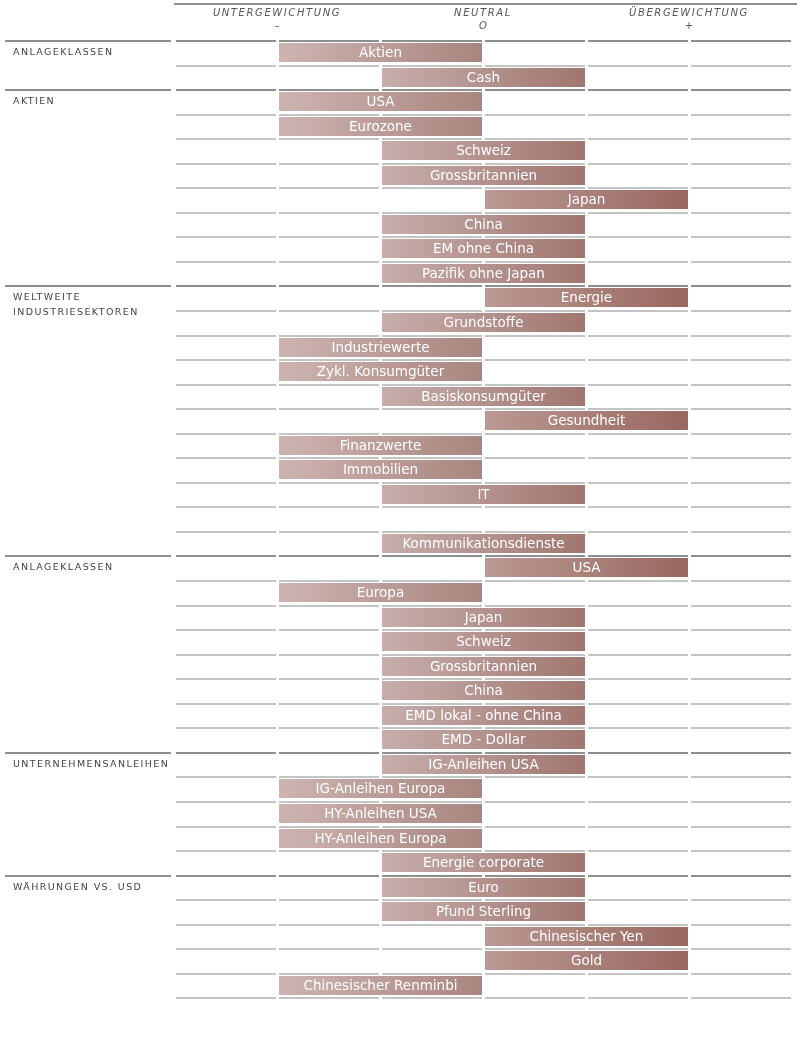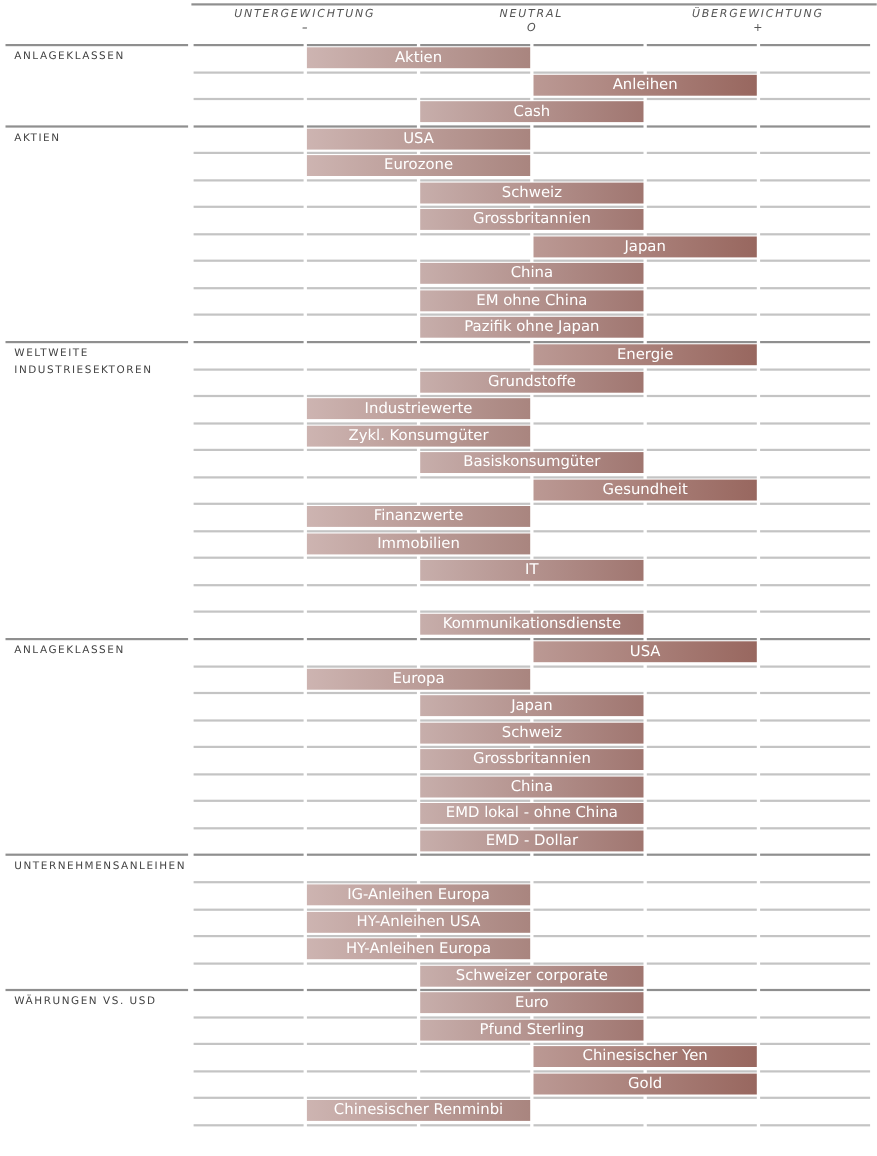--- a/index.html
+++ b/index.html
@@ -54,29 +54,20 @@
       <div class="section-label">ANLAGEKLASSEN</div>
       <div class="bar under" style="left: 279px;">Aktien</div>
     </div>
     <div class="row">
       <div class="cell-line" style="left: 176px; width: 100px;"></div>
       <div class="cell-line" style="left: 279px; width: 100px;"></div>
       <div class="cell-line" style="left: 382px; width: 100px;"></div>
       <div class="cell-line" style="left: 485px; width: 100px;"></div>
       <div class="cell-line" style="left: 588px; width: 100px;"></div>
       <div class="cell-line" style="left: 691px; width: 100px;"></div>
-      <div class="bar over" style="left: 485px;">Anleihen</div>
-    </div>
-    <div class="row">
-      <div class="cell-line" style="left: 176px; width: 100px;"></div>
-      <div class="cell-line" style="left: 279px; width: 100px;"></div>
-      <div class="cell-line" style="left: 382px; width: 100px;"></div>
-      <div class="cell-line" style="left: 485px; width: 100px;"></div>
-      <div class="cell-line" style="left: 588px; width: 100px;"></div>
-      <div class="cell-line" style="left: 691px; width: 100px;"></div>
       <div class="bar neutral" style="left: 382px;">Cash</div>
     </div>
     <div class="row">
       <div class="cell-line sec" style="left: 5px; width: 166px;"></div>
       <div class="cell-line sec" style="left: 176px; width: 100px;"></div>
       <div class="cell-line sec" style="left: 279px; width: 100px;"></div>
       <div class="cell-line sec" style="left: 382px; width: 100px;"></div>
       <div class="cell-line sec" style="left: 485px; width: 100px;"></div>
       <div class="cell-line sec" style="left: 588px; width: 100px;"></div>
       <div class="cell-line sec" style="left: 691px; width: 100px;"></div>
@@ -322,20 +313,21 @@
     </div>
     <div class="row">
       <div class="cell-line sec" style="left: 5px; width: 166px;"></div>
       <div class="cell-line sec" style="left: 176px; width: 100px;"></div>
       <div class="cell-line sec" style="left: 279px; width: 100px;"></div>
       <div class="cell-line sec" style="left: 382px; width: 100px;"></div>
       <div class="cell-line sec" style="left: 485px; width: 100px;"></div>
       <div class="cell-line sec" style="left: 588px; width: 100px;"></div>
       <div class="cell-line sec" style="left: 691px; width: 100px;"></div>
       <div class="section-label">UNTERNEHMENSANLEIHEN</div>
+      <div class="bar neutral" style="left: 382px;">IG-Anleihen USA</div>
     </div>
     <div class="row">
       <div class="cell-line" style="left: 176px; width: 100px;"></div>
       <div class="cell-line" style="left: 279px; width: 100px;"></div>
       <div class="cell-line" style="left: 382px; width: 100px;"></div>
       <div class="cell-line" style="left: 485px; width: 100px;"></div>
       <div class="cell-line" style="left: 588px; width: 100px;"></div>
       <div class="cell-line" style="left: 691px; width: 100px;"></div>
       <div class="bar under" style="left: 279px;">IG-Anleihen Europa</div>
     </div>
@@ -357,21 +349,21 @@
       <div class="cell-line" style="left: 691px; width: 100px;"></div>
       <div class="bar under" style="left: 279px;">HY-Anleihen Europa</div>
     </div>
     <div class="row">
       <div class="cell-line" style="left: 176px; width: 100px;"></div>
       <div class="cell-line" style="left: 279px; width: 100px;"></div>
       <div class="cell-line" style="left: 382px; width: 100px;"></div>
       <div class="cell-line" style="left: 485px; width: 100px;"></div>
       <div class="cell-line" style="left: 588px; width: 100px;"></div>
       <div class="cell-line" style="left: 691px; width: 100px;"></div>
-      <div class="bar neutral" style="left: 382px;">Schweizer corporate</div>
+      <div class="bar neutral" style="left: 382px;">Energie corporate</div>
     </div>
     <div class="row">
       <div class="cell-line sec" style="left: 5px; width: 166px;"></div>
       <div class="cell-line sec" style="left: 176px; width: 100px;"></div>
       <div class="cell-line sec" style="left: 279px; width: 100px;"></div>
       <div class="cell-line sec" style="left: 382px; width: 100px;"></div>
       <div class="cell-line sec" style="left: 485px; width: 100px;"></div>
       <div class="cell-line sec" style="left: 588px; width: 100px;"></div>
       <div class="cell-line sec" style="left: 691px; width: 100px;"></div>
       <div class="section-label">WÄHRUNGEN VS. USD</div>

